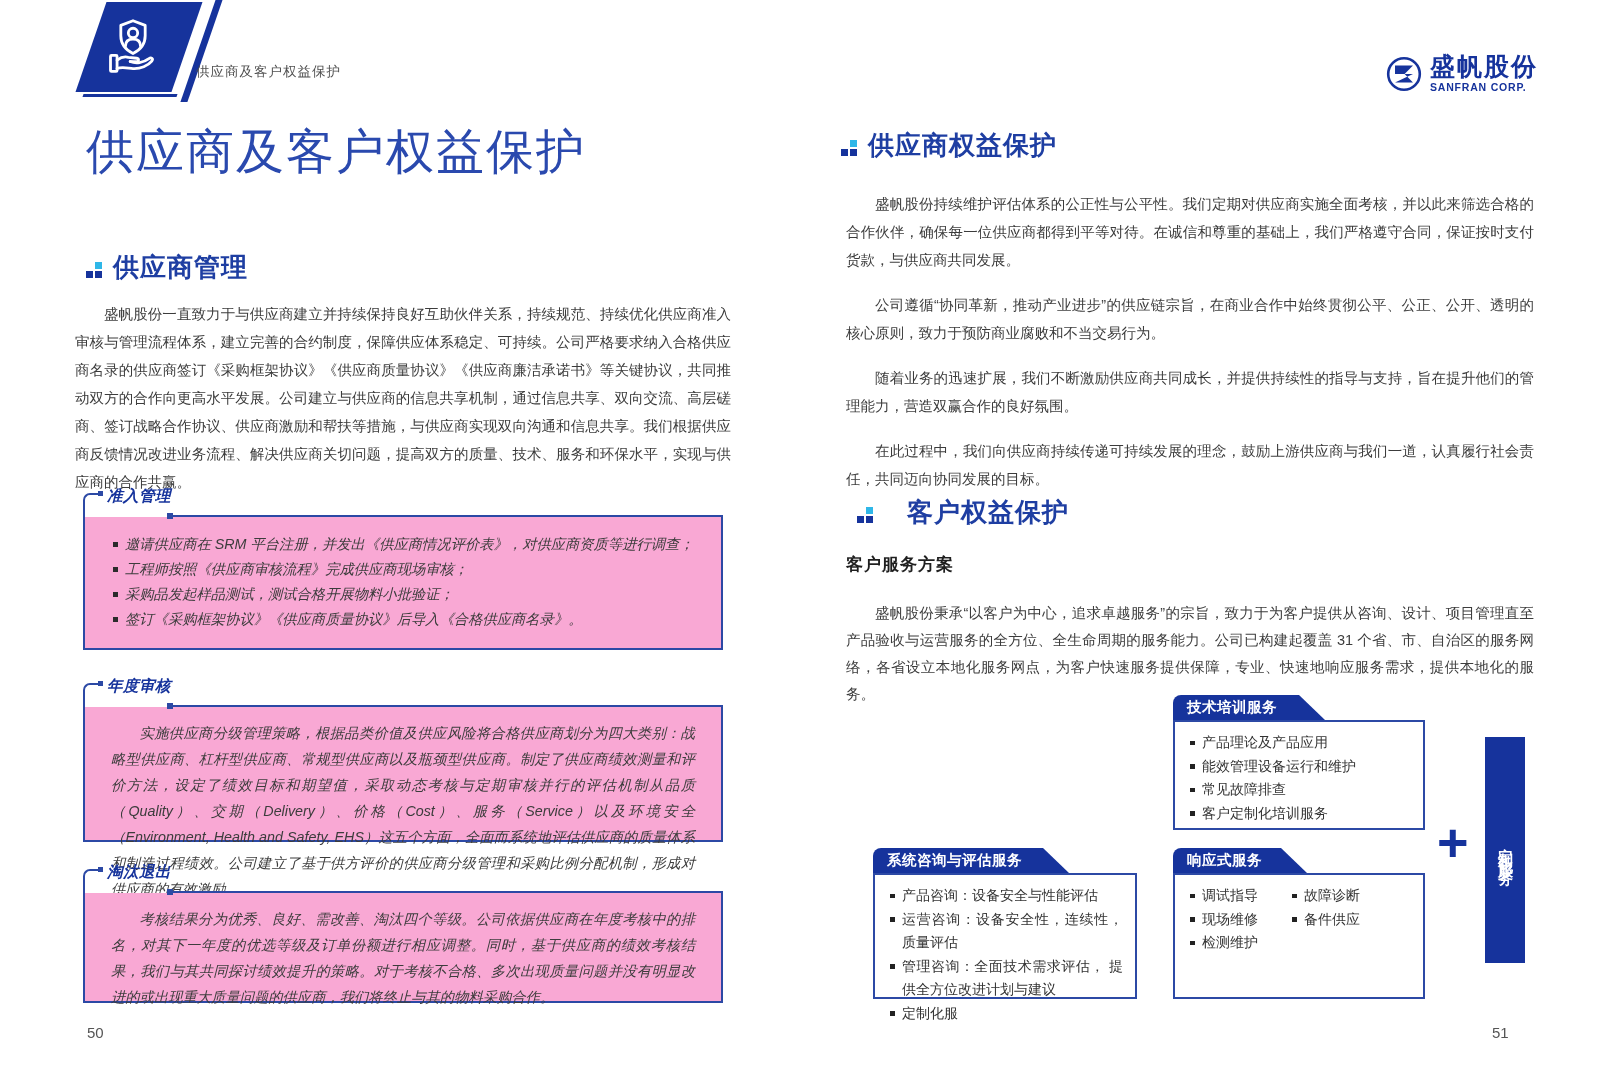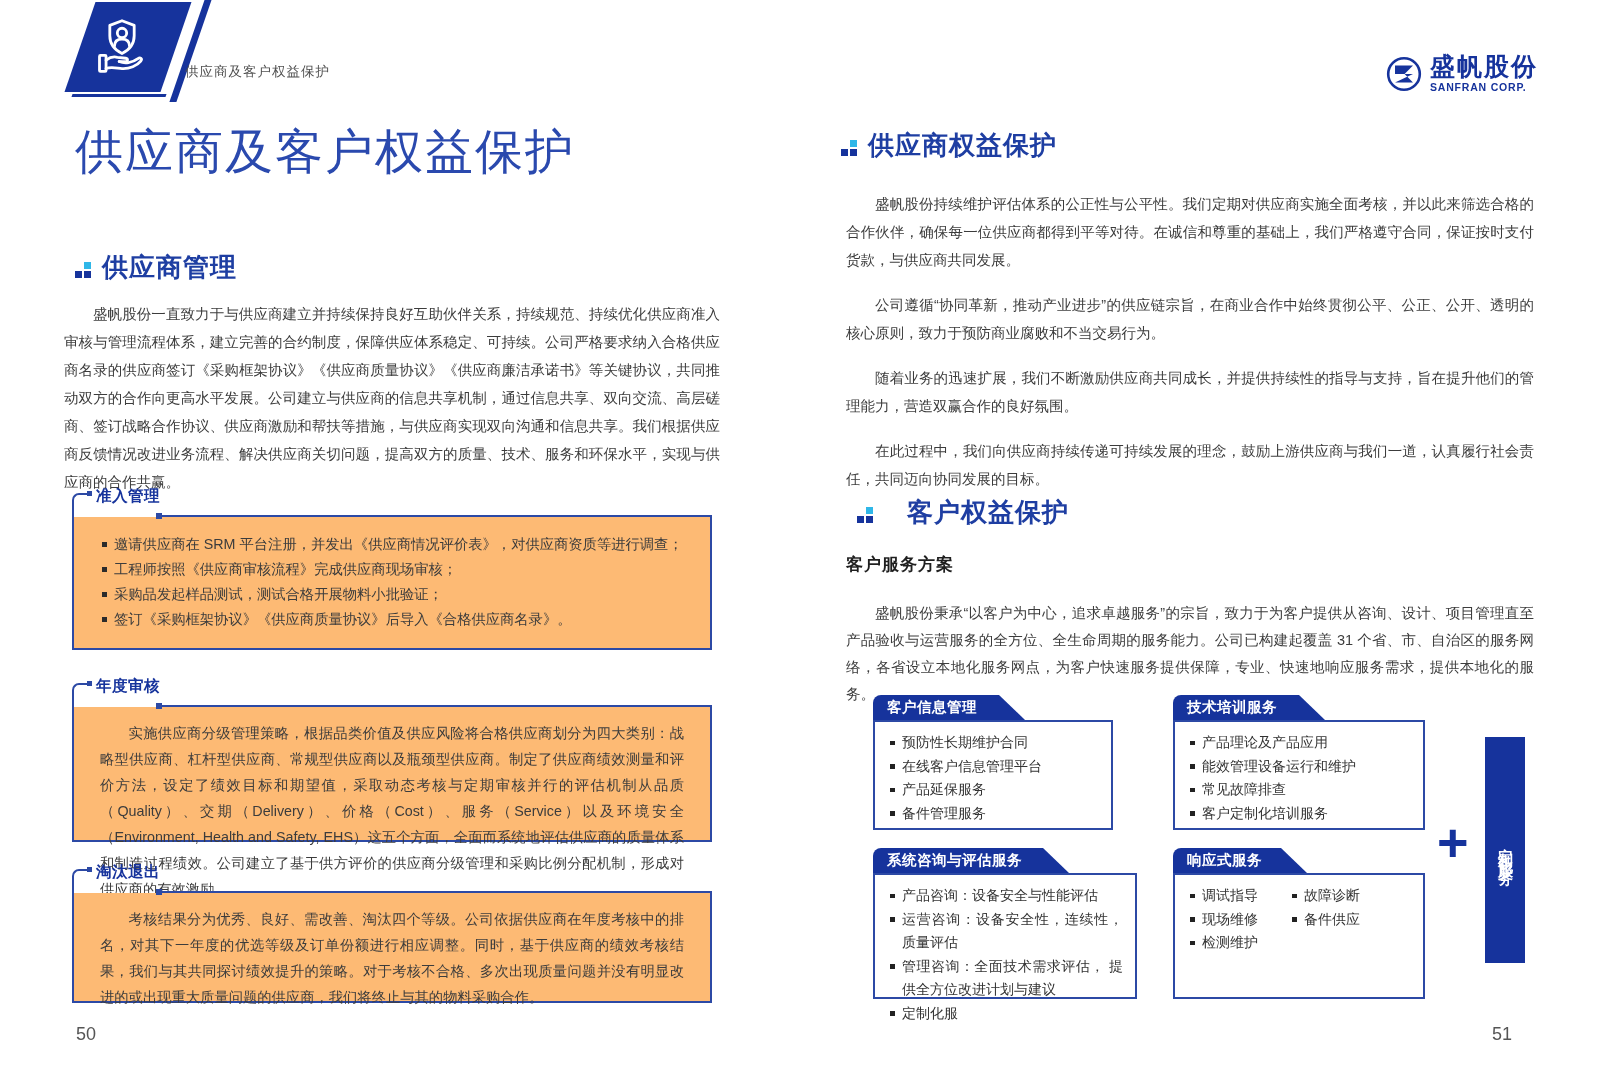--- a/index.html
+++ b/index.html
@@ -28,35 +28,35 @@
   .sec-head { position:absolute; display:flex; align-items:center; }
   .sec-head .txt { font-size:26px; font-weight:bold; color:#1e3ea2; letter-spacing:1px; }
   .hbul { display:grid; grid-template-columns:7px 7px; grid-auto-rows:7px; gap:2px; margin-right:11px; margin-top:4px; }
   .hbul .c { background:#2fb7e8; grid-column:2; grid-row:1; }
   .hbul .d1 { background:#16339c; grid-column:1; grid-row:2; }
   .hbul .d2 { background:#16339c; grid-column:2; grid-row:2; }
 
   .para { font-size:14.5px; line-height:28px; text-indent:2em; text-align:justify; color:#3c3c3c; }
 
   
-  .note-box { position:absolute; border:2px solid #2c49a5; border-top:none; background:#fdba74; }
+  .note-box { position:absolute; border:2px solid #2c49a5; border-top:none; background:#f9a8d4;font-style:italic; }
   .note-topline { position:absolute; top:-2px; left:84px; right:-2px; height:2px; background:#2c49a5; }
   .note-topline::before { content:""; position:absolute; left:-2px; top:-2px; width:6px; height:6px; background:#2c49a5; }
   .note-elbow { position:absolute; left:-2px; top:-24px; width:15px; height:24px;
                 border-left:2px solid #2c49a5; border-top:2px solid #2c49a5; border-top-left-radius:7px; }
   .note-elbow::after { content:""; position:absolute; right:-5px; top:-4px; width:5px; height:5px; background:#2c49a5; }
   .note-title { position:absolute; top:-31px; left:22px; color:#16339c; font-weight:bold; font-size:15.5px; letter-spacing:0.5px; }
   .note-content { padding:13px 26px 0 26px; }
   .note-content .para { line-height:26px; font-size:14.3px; }
   .note-intro { font-size:14.3px; line-height:25px; color:#3c3c3c; }
   .note-list { list-style:none; margin-top:2px; }
   .note-list li { position:relative; padding-left:14px; font-size:14.3px; line-height:25px; color:#3c3c3c; }
   .note-list li::before { content:""; position:absolute; left:2px; top:10px; width:4.5px; height:4.5px; background:#2b2b2b; }
 
-  .page-num { position:absolute; font-size:18px; color:#555; }
+  .page-num { position:absolute; font-size:15px; color:#555; }
 
   
   .logo-cn { font-size:25px; font-weight:bold; color:#16339c; letter-spacing:2px; line-height:25px; }
   .logo-en { font-size:10.5px; font-weight:bold; color:#16339c; letter-spacing:0.8px; margin-top:2px; }
 
   .subhead { position:absolute; font-size:17px; font-weight:bold; color:#1f1f1f; letter-spacing:1px; }
 
   
   .svc-box { position:absolute; }
   .svc-tab {
@@ -77,21 +77,21 @@
   .custom-bar {
     position:absolute; background:#16339c; color:#fff;
     writing-mode:vertical-rl; text-orientation:upright;
     display:flex; align-items:center; justify-content:center;
     font-size:15px; font-weight:bold; letter-spacing:6px;
   }
 </style>
 </head>
 <body>
 
-<div class="abs" style="left:0;top:0;width:800px;height:852px;">
+<div class="abs" style="left:11px;top:0;width:800px;height:852px;">
 
   <div>
     <div class="banner-main"></div>
     <div class="banner-sliver"></div>
     <div class="banner-under"></div>
     <svg class="banner-icon" viewBox="0 0 64 64" fill="none" stroke="#ffffff" stroke-width="3" stroke-linecap="round" stroke-linejoin="round">
       <path d="M32 4 L45 9 V20 C45 30 39 35.5 32 39 C25 35.5 19 30 19 20 V9 Z"></path>
       <circle cx="32" cy="17" r="5"></circle>
       <path d="M24 31 C24 25.5 27.5 23.5 32 23.5 C36.5 23.5 40 25.5 40 31"></path>
       <rect x="8" y="41" width="7" height="17" rx="1"></rect>
@@ -185,31 +185,20 @@
         <i class="d1"></i>
         <i class="d2"></i>
       </span>
     <span class="txt">客户权益保护</span>
   </div>
 
   <div class="subhead" style="left:46px;top:553px;">客户服务方案</div>
 
   <div class="abs para" style="left:46px;top:600px;width:688px;line-height:27px;">盛帆股份秉承“以客户为中心，追求卓越服务”的宗旨，致力于为客户提供从咨询、设计、项目管理直至产品验收与运营服务的全方位、全生命周期的服务能力。公司已构建起覆盖 31 个省、市、自治区的服务网络，各省设立本地化服务网点，为客户快速服务提供保障，专业、快速地响应服务需求，提供本地化的服务。</div>
 
-  <div class="svc-box" style="left:73px;top:695px;width:240px;">
-    <div class="svc-tab" style="width:152px;">客户信息管理</div>
-    <div class="svc-body" style="height:110px;">
-      <ul class="svc-list">
-        <li>预防性长期维护合同</li>
-        <li>在线客户信息管理平台</li>
-        <li>产品延保服务</li>
-        <li>备件管理服务</li>
-      </ul>
-    </div>
-  </div>
 
   <div class="svc-box" style="left:373px;top:695px;width:252px;">
     <div class="svc-tab" style="width:152px;">技术培训服务</div>
     <div class="svc-body" style="height:110px;">
       <ul class="svc-list">
         <li>产品理论及产品应用</li>
         <li>能效管理设备运行和维护</li>
         <li>常见故障排查</li>
         <li>客户定制化培训服务</li>
       </ul>

